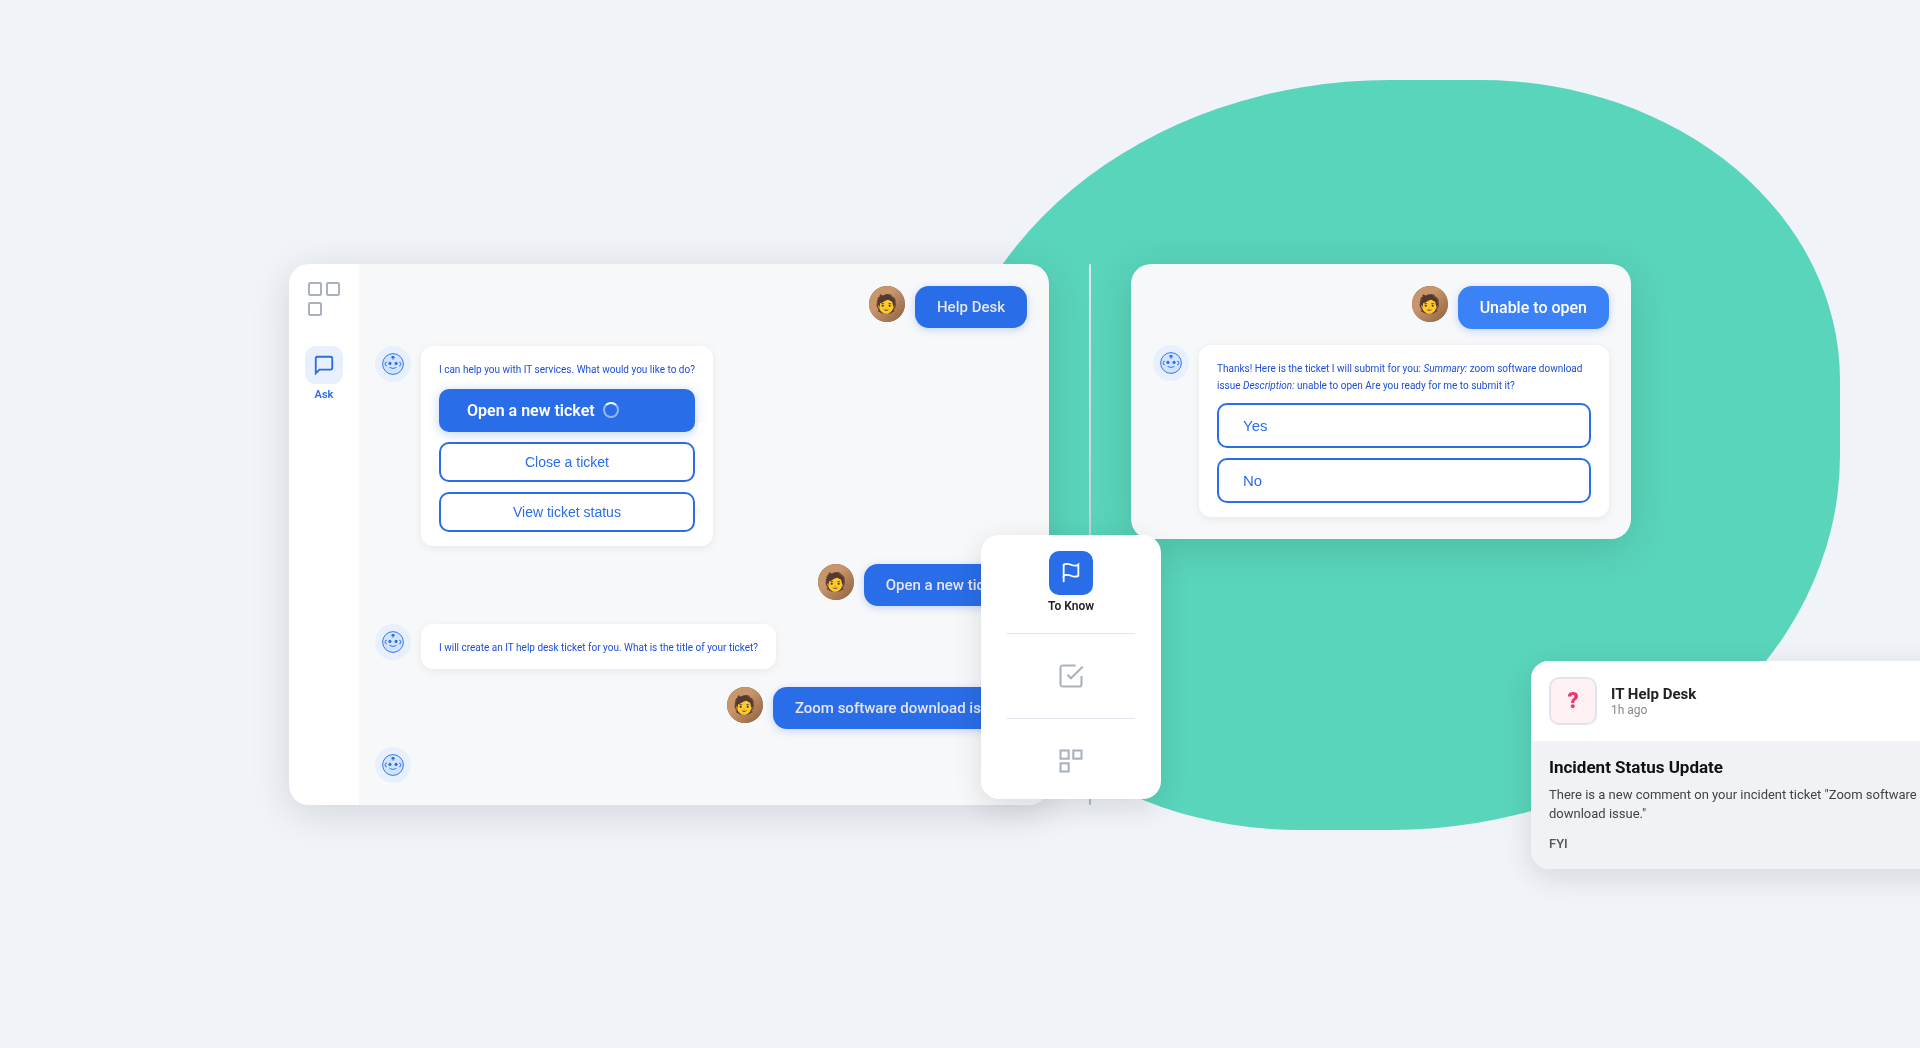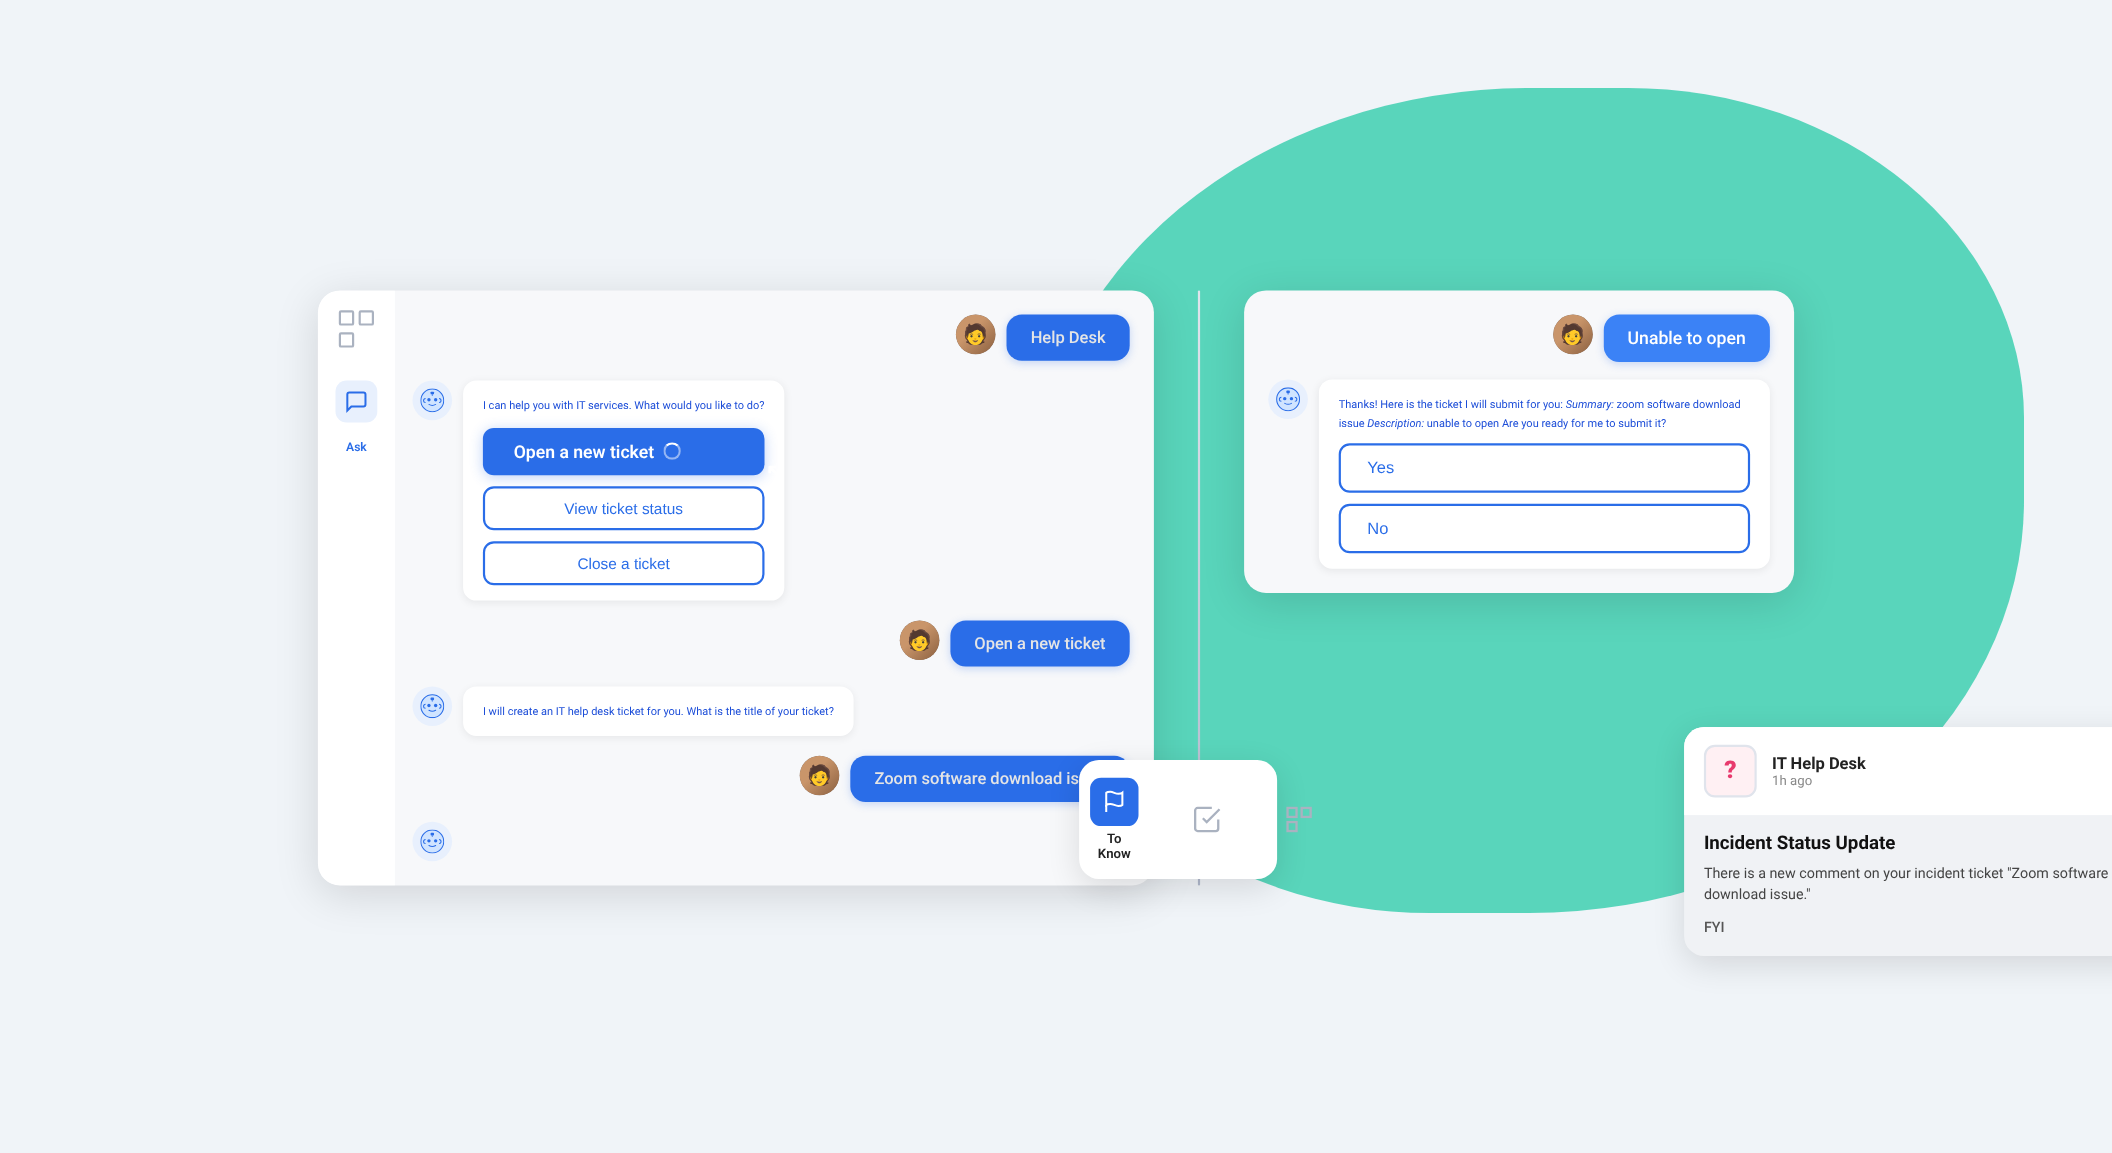--- a/index.html
+++ b/index.html
@@ -68,21 +68,21 @@
       width: 14px;
       height: 14px;
       border: 2px solid #aab2c0;
       border-radius: 2px;
     }
 
     .sidebar-ask {
       display: flex;
       flex-direction: column;
       align-items: center;
-      gap: 16px;
+      gap: 4px;
       cursor: pointer;
     }
     .sidebar-ask-icon {
       width: 38px;
       height: 38px;
       background: #e8f0fd;
       border-radius: 10px;
       display: flex;
       align-items: center;
       justify-content: center;
@@ -285,20 +285,21 @@
     .to-know-panel {
       position: absolute;
       left: -150px;
       bottom: -260px;
       width: 180px;
       background: #fff;
       border-radius: 18px;
       box-shadow: 0 8px 30px rgba(0,0,0,0.12);
       padding: 16px 10px;
       display: flex;
+      flex-direction: column;
       align-items: center;
       gap: 20px;
     }
 
     .to-know-item {
       display: flex;
       flex-direction: column;
       align-items: center;
       gap: 4px;
     }
@@ -473,22 +474,22 @@
           </svg>
         </div>
         <div class="bubble-white">
           <span class="msg-text">I can help you with IT services. What would you like to do?</span>
           <div class="option-buttons">
             <div class="open-ticket-btn">
               <span>Open a new ticket</span>
               <div class="spinner"></div>
               <span class="cursor-icon">↖</span>
             </div>
+            <button class="option-btn">Close a ticket</button>
             <button class="option-btn">View ticket status</button>
-            <button class="option-btn">Close a ticket</button>
           </div>
         </div>
       </div>
 
       <div class="msg-row user">
         <div class="bubble-blue">Open a new ticket</div>
         <div class="user-avatar">
           <div class="user-avatar-face">🧑</div>
         </div>
       </div>

